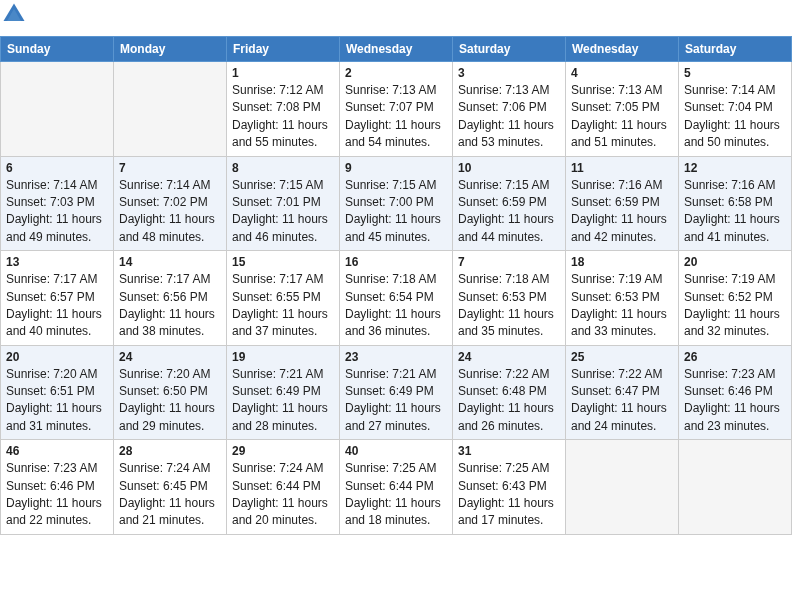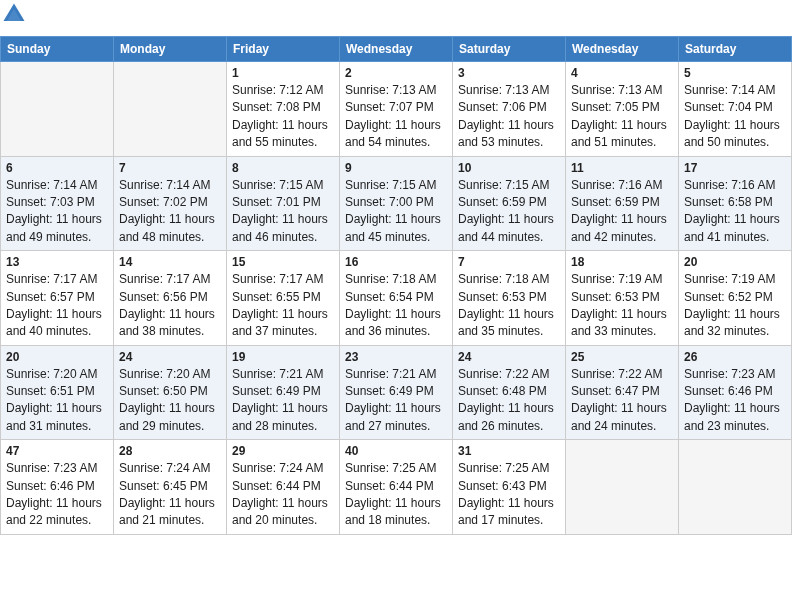--- a/index.html
+++ b/index.html
@@ -172,21 +172,21 @@
           </td>
           <td>
             <span class="day-num">10</span>
             <div class="day-info">Sunrise: 7:15 AM<br>Sunset: 6:59 PM<br>Daylight: 11 hours and 44 minutes.</div>
           </td>
           <td>
             <span class="day-num">11</span>
             <div class="day-info">Sunrise: 7:16 AM<br>Sunset: 6:59 PM<br>Daylight: 11 hours and 42 minutes.</div>
           </td>
           <td>
-            <span class="day-num">17</span>
+            <span class="day-num">12</span>
             <div class="day-info">Sunrise: 7:16 AM<br>Sunset: 6:58 PM<br>Daylight: 11 hours and 41 minutes.</div>
           </td>
         </tr>
         <tr>
           <td>
             <span class="day-num">13</span>
             <div class="day-info">Sunrise: 7:17 AM<br>Sunset: 6:57 PM<br>Daylight: 11 hours and 40 minutes.</div>
           </td>
           <td>
             <span class="day-num">14</span>
@@ -238,21 +238,21 @@
             <span class="day-num">25</span>
             <div class="day-info">Sunrise: 7:22 AM<br>Sunset: 6:47 PM<br>Daylight: 11 hours and 24 minutes.</div>
           </td>
           <td>
             <span class="day-num">26</span>
             <div class="day-info">Sunrise: 7:23 AM<br>Sunset: 6:46 PM<br>Daylight: 11 hours and 23 minutes.</div>
           </td>
         </tr>
         <tr>
           <td>
-            <span class="day-num">47</span>
+            <span class="day-num">46</span>
             <div class="day-info">Sunrise: 7:23 AM<br>Sunset: 6:46 PM<br>Daylight: 11 hours and 22 minutes.</div>
           </td>
           <td>
             <span class="day-num">28</span>
             <div class="day-info">Sunrise: 7:24 AM<br>Sunset: 6:45 PM<br>Daylight: 11 hours and 21 minutes.</div>
           </td>
           <td>
             <span class="day-num">29</span>
             <div class="day-info">Sunrise: 7:24 AM<br>Sunset: 6:44 PM<br>Daylight: 11 hours and 20 minutes.</div>
           </td>

